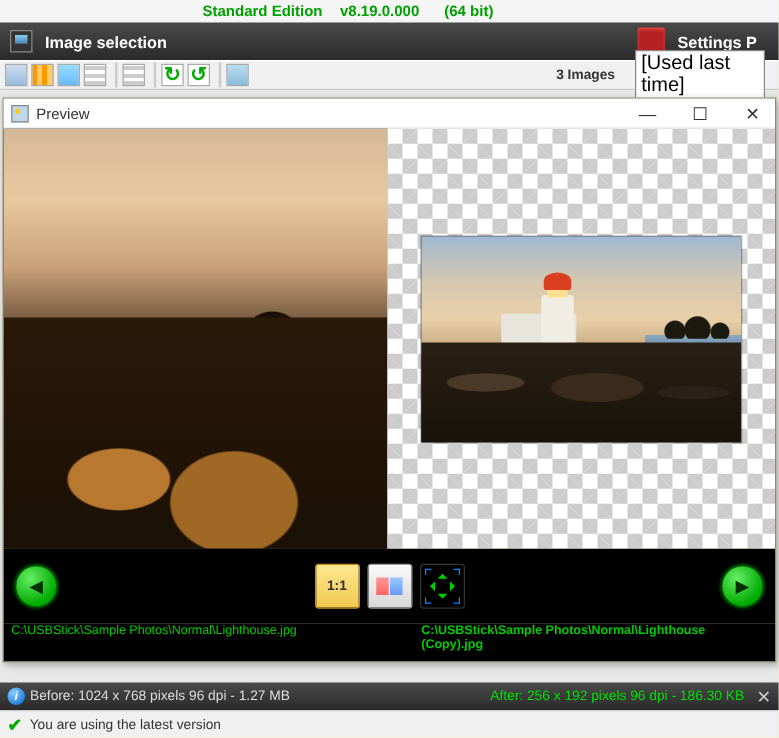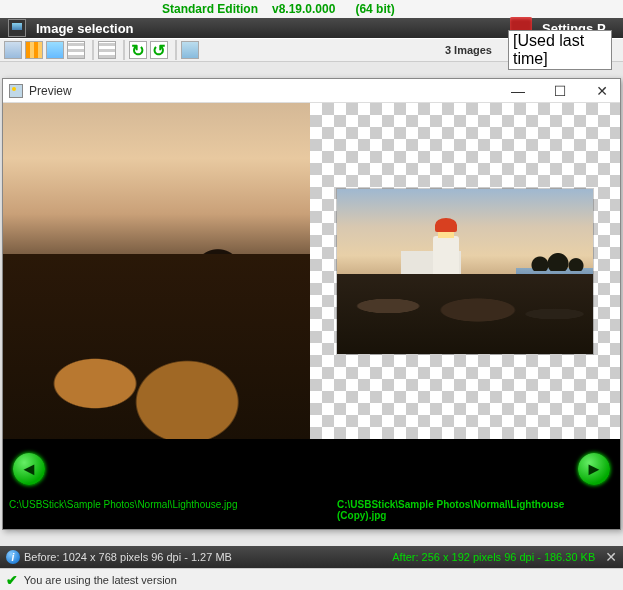--- a/index.html
+++ b/index.html
@@ -2,21 +2,21 @@
 <html><head>
 <meta charset="utf-8">
 <style>
 * { margin: 0; padding: 0; box-sizing: border-box; font-family: Arial, sans-serif; }
 body { width: 623px; height: 590px; background: #e8e8e8; overflow: hidden; position: relative; }
 
 .top-strip { height: 18px; background: #f5f5f5; display: flex; align-items: center; padding-left: 150px; }
 .top-strip .edition { color: #00a000; font-size: 12px; font-weight: bold; margin-left: 12px; }
 .top-strip .bits { color: #00a000; font-size: 12px; font-weight: bold; margin-left: 20px; }
 
-.section-bar { height: 20px; background: linear-gradient(#4a4a4a, #2a2a2a); display: flex; align-items: center; color: white; font-size: 13px; font-weight: bold; }
+.section-bar { height: 30px; background: linear-gradient(#4a4a4a, #2a2a2a); display: flex; align-items: center; color: white; font-size: 13px; font-weight: bold; }
 .section-bar .section-left { display: flex; align-items: center; flex: 0 0 502px; padding-left: 8px; }
 .section-bar .section-right { display: flex; align-items: center; padding-left: 8px; }
 .section-icon { width: 18px; height: 18px; margin-right: 10px; }
 .img-sel-icon { background: #333; border: 1px solid #888; position: relative; }
 .img-sel-icon::after { content: ''; position: absolute; top: 3px; left: 3px; width: 10px; height: 7px; background: linear-gradient(#87ceeb, #4682b4); }
 .settings-icon { width: 22px; height: 22px; background: #b52020; border-radius: 2px; box-shadow: inset 0 2px 3px rgba(255,100,100,0.6); }
 
 .toolbar-row { height: 24px; background: #f0f0f0; border-top: 1px solid #fff; border-bottom: 1px solid #ccc; display: flex; align-items: center; }
 .toolbar-left { flex: 0 0 502px; display: flex; align-items: center; padding-left: 4px; }
 .toolbar-right { padding-left: 6px; display: flex; align-items: center; }
@@ -203,20 +203,43 @@
         <div class="th-trees"></div>
         <div class="th-rocks"></div>
       </div>
     </div>
   </div>
 
   <div class="preview-controls">
     <div class="nav-btn">
         <span class="nav-arrow">◄</span>
       </div>
+    <div class="center-controls">
+      <div class="ctrl-btn active">
+          <span class="ratio-txt">1:1</span>
+        </div>
+      <div class="ctrl-btn">
+          <div class="swap-icn">
+            <span></span>
+            <span></span>
+          </div>
+        </div>
+      <div class="ctrl-btn" style="background:#000;border-color:#333">
+        <div class="expand-dots">
+          <div class="d d1"></div>
+            <div class="d d2"></div>
+            <div class="d d3"></div>
+            <div class="d d4"></div>
+          <div class="c1"></div>
+            <div class="c2"></div>
+            <div class="c3"></div>
+            <div class="c4"></div>
+        </div>
+      </div>
+    </div>
     <div class="nav-btn" style="margin-left:auto">
         <span class="nav-arrow">►</span>
       </div>
   </div>
 
   <div class="paths-row">
     <div class="p-left">C:\USBStick\Sample Photos\Normal\Lighthouse.jpg</div>
     <div class="p-right">C:\USBStick\Sample Photos\Normal\Lighthouse (Copy).jpg</div>
   </div>
 </div>

